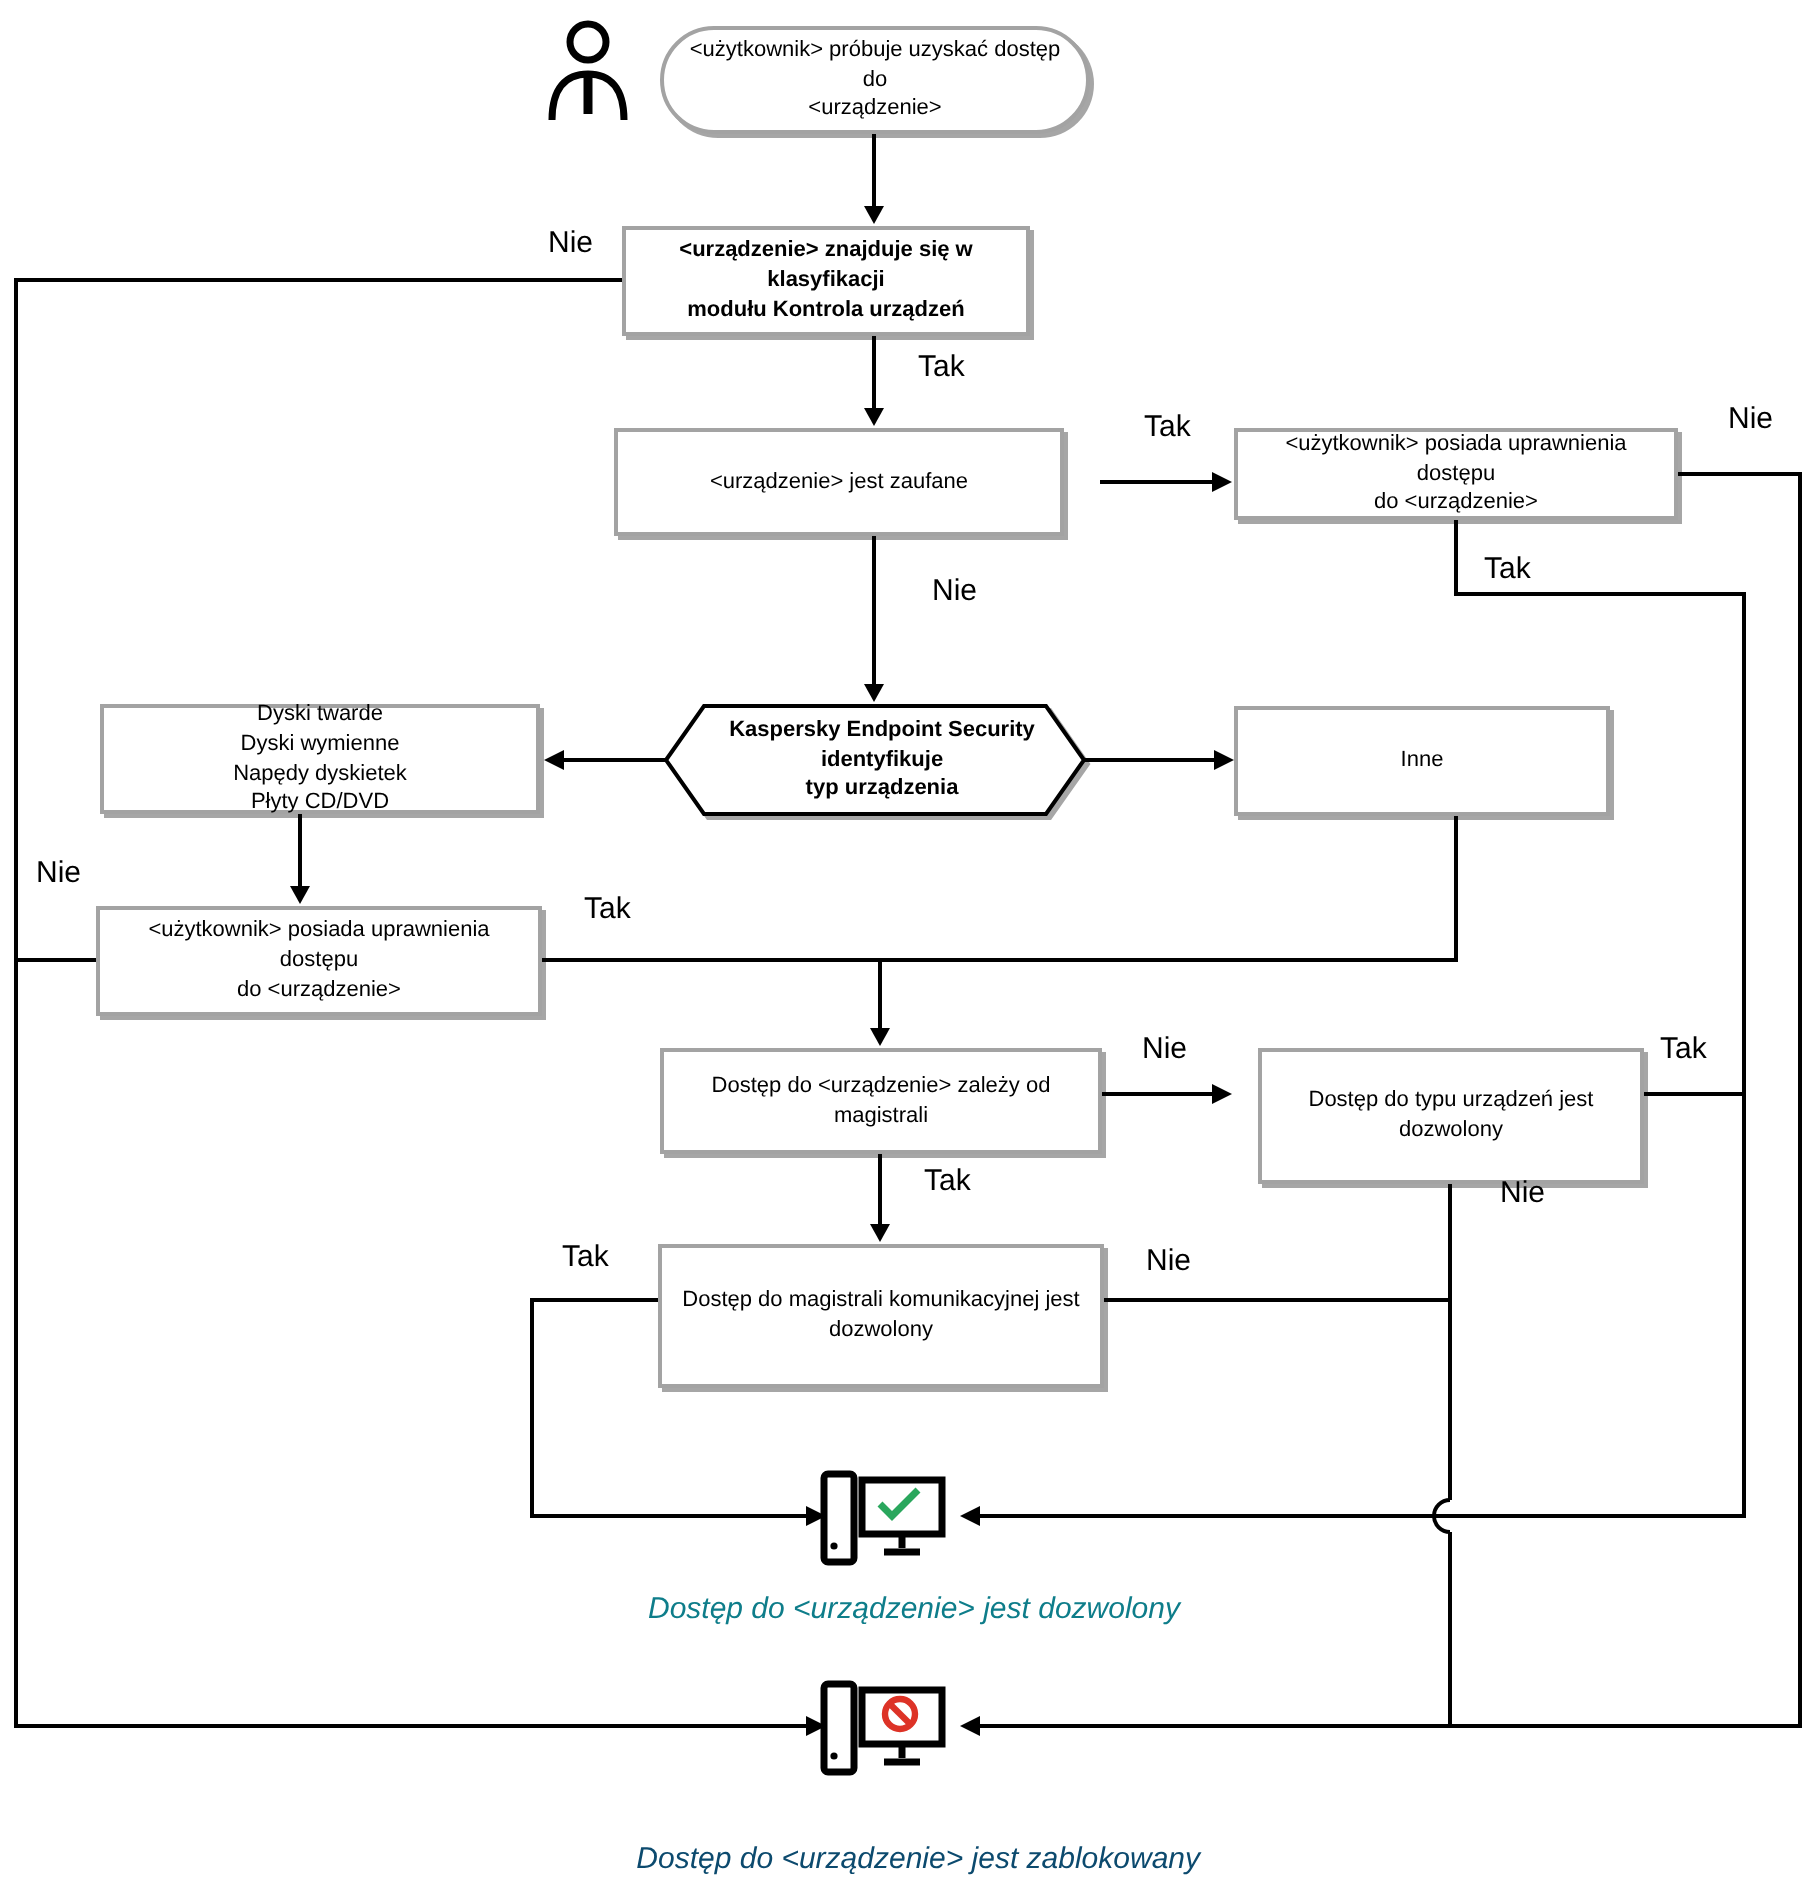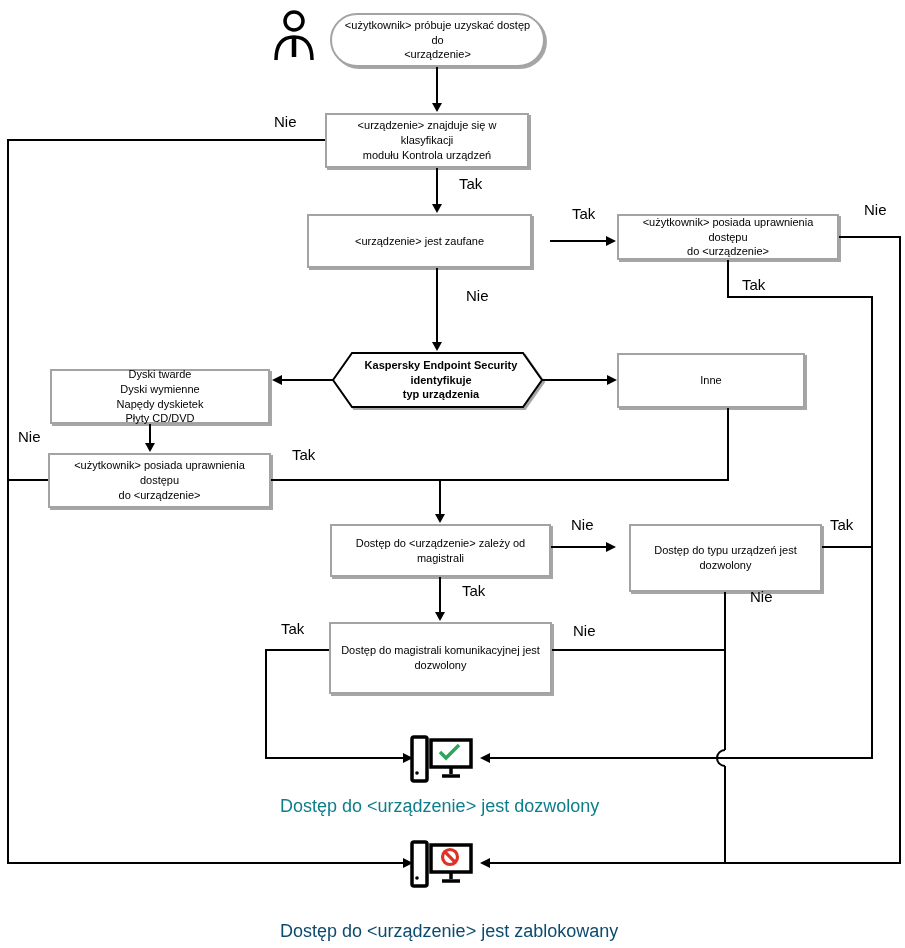--- a/index.html
+++ b/index.html
@@ -13,21 +13,21 @@
     display:flex;align-items:center;justify-content:center;text-align:center;
     font-size:11px;line-height:1.35;color:#000;white-space:pre-line;
     box-shadow:2px 2px 0 rgba(0,0,0,0.35);padding:2px 10px;z-index:2;
   }
   .node.oval{border-radius:28px;}
   .node.hex{border:none;background:transparent;box-shadow:none;padding:2px 4px;font-weight:bold;}
   .elabel{
     position:absolute;font-size:15px;color:#000;z-index:3;white-space:nowrap;
   }
   .status{
-    position:absolute;font-size:18px;text-align:right;z-index:3;white-space:nowrap;
+    position:absolute;font-size:15px;text-align:right;z-index:3;white-space:nowrap;font-style:italic;
   }
   .status.ok{color:#0E7D8A;}
   .status.blocked{color:#0c4a6e;}
 </style>
 </head>
 <body>
 
 <div class="stage">
 
   <svg width="905" height="948" viewBox="0 0 905 948">
@@ -98,32 +98,32 @@
       <g stroke="#DD3327" fill="none">
         <circle cx="450" cy="857" r="7.5" stroke-width="3.2"></circle>
         <path d="M444.7,851.7 L455.3,862.3" stroke-width="3.2"></path>
       </g>
     </g>
   </svg>
 
   <div class="node oval" style="left:330px;top:13px;width:215px;height:54px;">&lt;użytkownik&gt; próbuje uzyskać dostęp do
 &lt;urządzenie&gt;</div>
 
-  <div class="node" style="left:325px;top:113px;width:204px;height:55px;">&lt;urządzenie&gt; znajduje się w klasyfikacji
+  <div class="node" style="left:311px;top:113px;width:204px;height:55px;font-weight:bold;">&lt;urządzenie&gt; znajduje się w klasyfikacji
 modułu Kontrola urządzeń</div>
 
   <div class="node" style="left:307px;top:214px;width:225px;height:54px;">&lt;urządzenie&gt; jest zaufane</div>
 
   <div class="node" style="left:617px;top:214px;width:222px;height:46px;">&lt;użytkownik&gt; posiada uprawnienia dostępu
 do &lt;urządzenie&gt;</div>
 
   <div class="node hex" style="left:340px;top:353px;width:202px;height:54px;">Kaspersky Endpoint Security identyfikuje
 typ urządzenia</div>
 
-  <div class="node" style="left:50px;top:352px;width:220px;height:55px;margin-top:17px;">Dyski twarde
+  <div class="node" style="left:50px;top:352px;width:220px;height:55px;">Dyski twarde
 Dyski wymienne
 Napędy dyskietek
 Płyty CD/DVD</div>
 
   <div class="node" style="left:617px;top:353px;width:188px;height:55px;">Inne</div>
 
   <div class="node" style="left:48px;top:453px;width:223px;height:55px;">&lt;użytkownik&gt; posiada uprawnienia dostępu
 do &lt;urządzenie&gt;</div>
 
   <div class="node" style="left:330px;top:524px;width:221px;height:53px;">Dostęp do &lt;urządzenie&gt; zależy od

